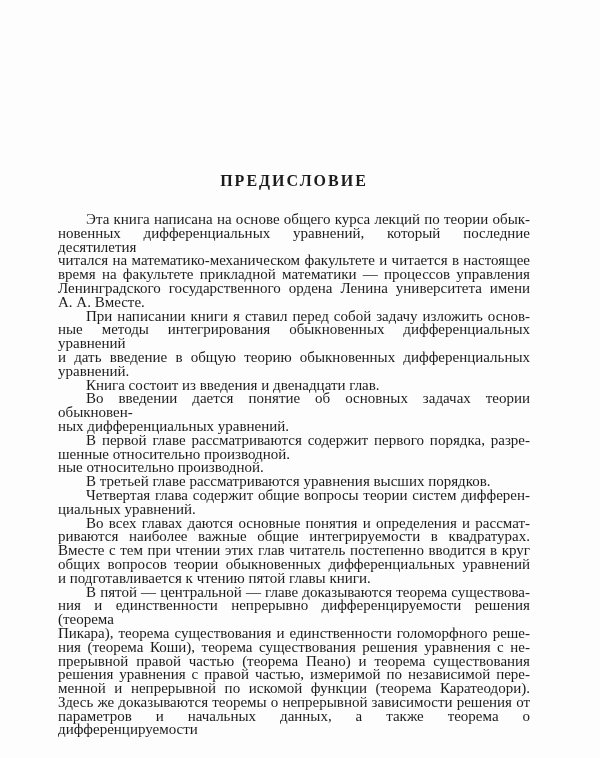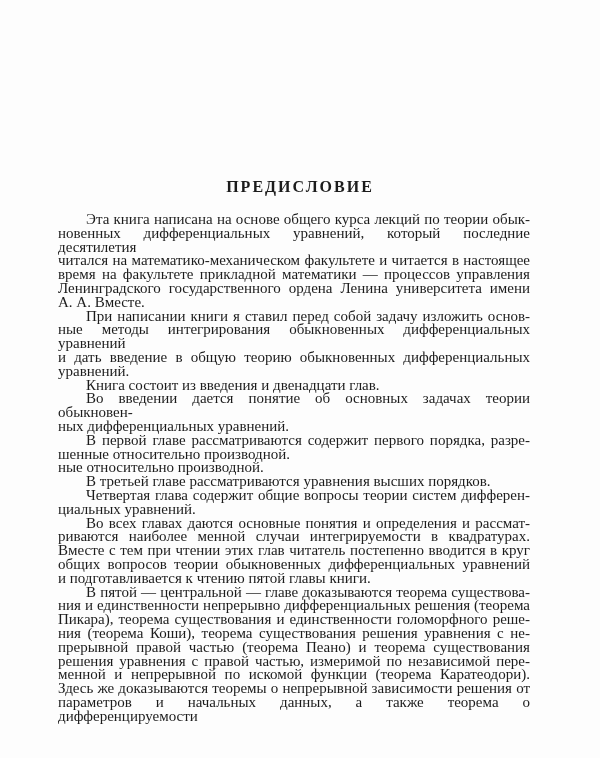--- a/index.html
+++ b/index.html
@@ -15,21 +15,21 @@
     height: 758px;
     background: #fdfdfd;
     color: #1c1c1c;
     font-family: "Liberation Serif", "DejaVu Serif", serif;
   }
   .title {
     position: absolute;
     left: 58px;
     top: 171px;
     width: 472px;
-    margin: 6px;
+    margin: 0;
     text-align: center;
     font-size: 16px;
     font-weight: bold;
     letter-spacing: 2px;
     line-height: 19px;
   }
   .text-block {
     position: absolute;
     left: 58px;
     top: 213px;
@@ -68,26 +68,26 @@
       <div class="line indent end">Книга состоит из введения и двенадцати глав.</div>
       <div class="line indent">Во введении дается понятие об основных задачах теории обыкновен-</div>
       <div class="line end">ных дифференциальных уравнений.</div>
       <div class="line indent">В первой главе рассматриваются содержит первого порядка, разре-</div>
       <div class="line end">шенные относительно производной.</div>
       <div class="line end">ные относительно производной.</div>
       <div class="line indent end">В третьей главе рассматриваются уравнения высших порядков.</div>
       <div class="line indent">Четвертая глава содержит общие вопросы теории систем дифферен-</div>
       <div class="line end">циальных уравнений.</div>
       <div class="line indent">Во всех главах даются основные понятия и определения и рассмат-</div>
-      <div class="line">риваются наиболее менной случаи интегрируемости в квадратурах.</div>
+      <div class="line">риваются наиболее важные общие интегрируемости в квадратурах.</div>
       <div class="line">Вместе с тем при чтении этих глав читатель постепенно вводится в круг</div>
       <div class="line">общих вопросов теории обыкновенных дифференциальных уравнений</div>
       <div class="line end">и подготавливается к чтению пятой главы книги.</div>
       <div class="line indent">В пятой — центральной — главе доказываются теорема существова-</div>
-      <div class="line">ния и единственности непрерывно дифференциальных решения (теорема</div>
+      <div class="line">ния и единственности непрерывно дифференцируемости решения (теорема</div>
       <div class="line">Пикара), теорема существования и единственности голоморфного реше-</div>
       <div class="line">ния (теорема Коши), теорема существования решения уравнения с не-</div>
       <div class="line">прерывной правой частью (теорема Пеано) и теорема существования</div>
       <div class="line">решения уравнения с правой частью, измеримой по независимой пере-</div>
       <div class="line">менной и непрерывной по искомой функции (теорема Каратеодори).</div>
       <div class="line">Здесь же доказываются теоремы о непрерывной зависимости решения от</div>
       <div class="line">параметров и начальных данных, а также теорема о дифференцируемости</div>
     </div>
 </div>
 

